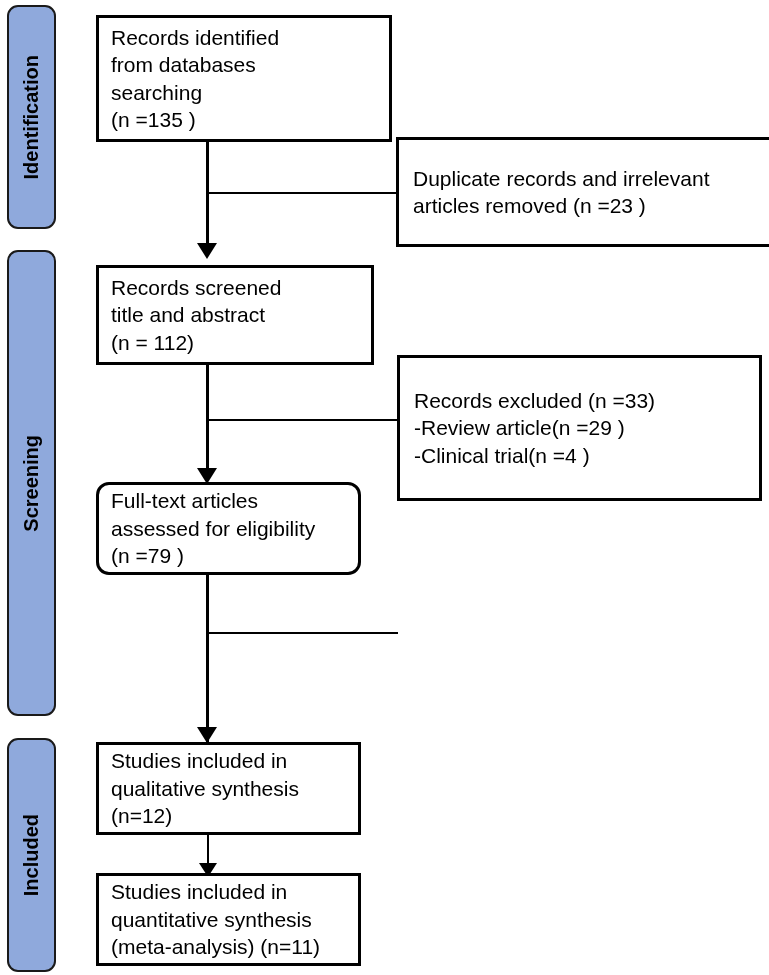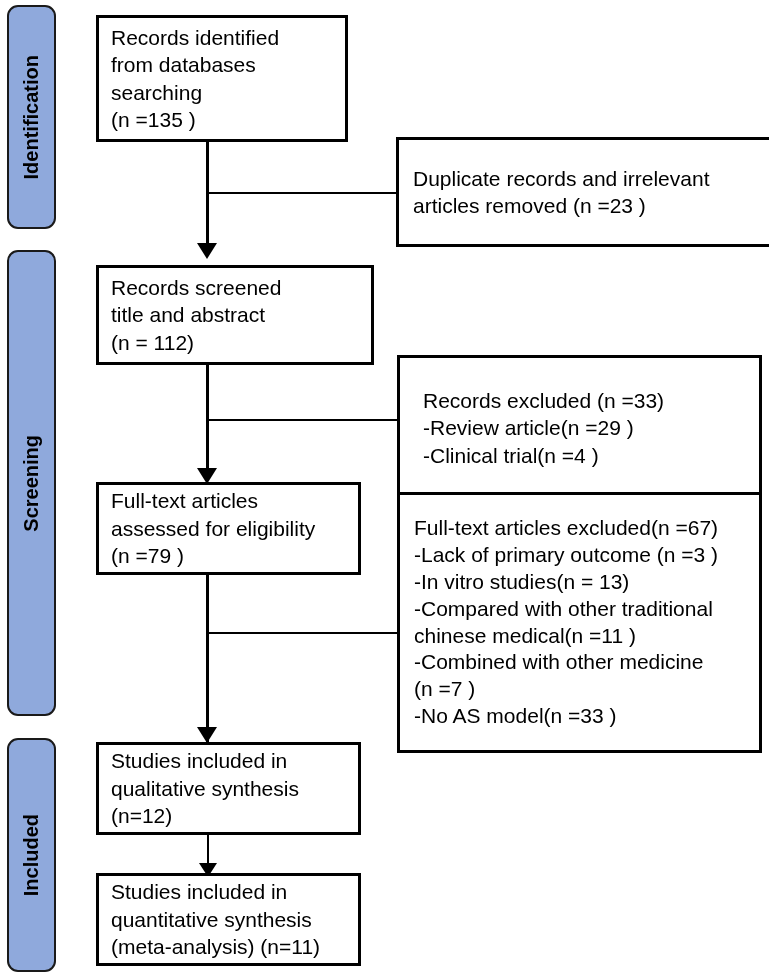--- a/index.html
+++ b/index.html
@@ -115,60 +115,50 @@
   <div class="arrowhead" style="left:197px; top:468px;"></div>
   <div class="hline thin" style="left:206px; top:419px; width:192px;"></div>
 
   <div class="vline" style="left:206px; top:568px; height:180px;"></div>
   <div class="arrowhead" style="left:197px; top:727px;"></div>
   <div class="hline thin" style="left:206px; top:632px; width:192px;"></div>
 
   <div class="vline thin" style="left:207px; top:835px; height:38px;"></div>
   <div class="arrowhead small" style="left:199px; top:863px;"></div>
 
-  <div class="box" style="left:96px; top:15px; width:252px; height:127px;">
+  <div class="box" style="left:96px; top:15px; width:296px; height:127px;">
     <div class="box-text">Records identified
 from databases
 searching
 (n =135 )</div>
   </div>
 
   <div class="box side" style="left:396px; top:137px; width:402px; height:110px;">
     <div class="box-text">Duplicate records and irrelevant
 articles removed  (n =23 )</div>
   </div>
 
   <div class="box" style="left:96px; top:265px; width:278px; height:100px;">
     <div class="box-text">Records screened
 title and abstract
  (n = 112)</div>
   </div>
 
-  <div class="box side" style="left:397px; top:355px; width:365px; height:146px;padding-left:9px;">
+  <div class="box side" style="left:397px; top:355px; width:365px; height:146px;">
     <div class="box-text">Records excluded (n =33)
 -Review article(n =29 )
 -Clinical trial(n =4 )</div>
   </div>
 
-  <div class="box" style="left:96px; top:482px; width:265px; height:93px;">
+  <div class="box" style="left:96px; top:482px; width:265px; height:93px;border-radius:13px;">
     <div class="box-text">Full-text articles
 assessed for eligibility
 (n =79 )</div>
   </div>
 
-  <div class="box side tight" style="left:397px; top:492px; width:365px; height:261px;">
-    <div class="box-text">Full-text articles excluded(n =67)
--Lack of primary outcome (n =3 )
--In vitro studies(n = 13)
--Compared with other traditional
-chinese medical(n =11 )
--Combined with other medicine
-(n =7 )
--No AS model(n =33 )</div>
-  </div>
 
   <div class="box" style="left:96px; top:742px; width:265px; height:93px;">
     <div class="box-text">Studies included in
 qualitative synthesis
 (n=12)</div>
   </div>
 
   <div class="box" style="left:96px; top:873px; width:265px; height:93px;">
     <div class="box-text">Studies included in
 quantitative synthesis

